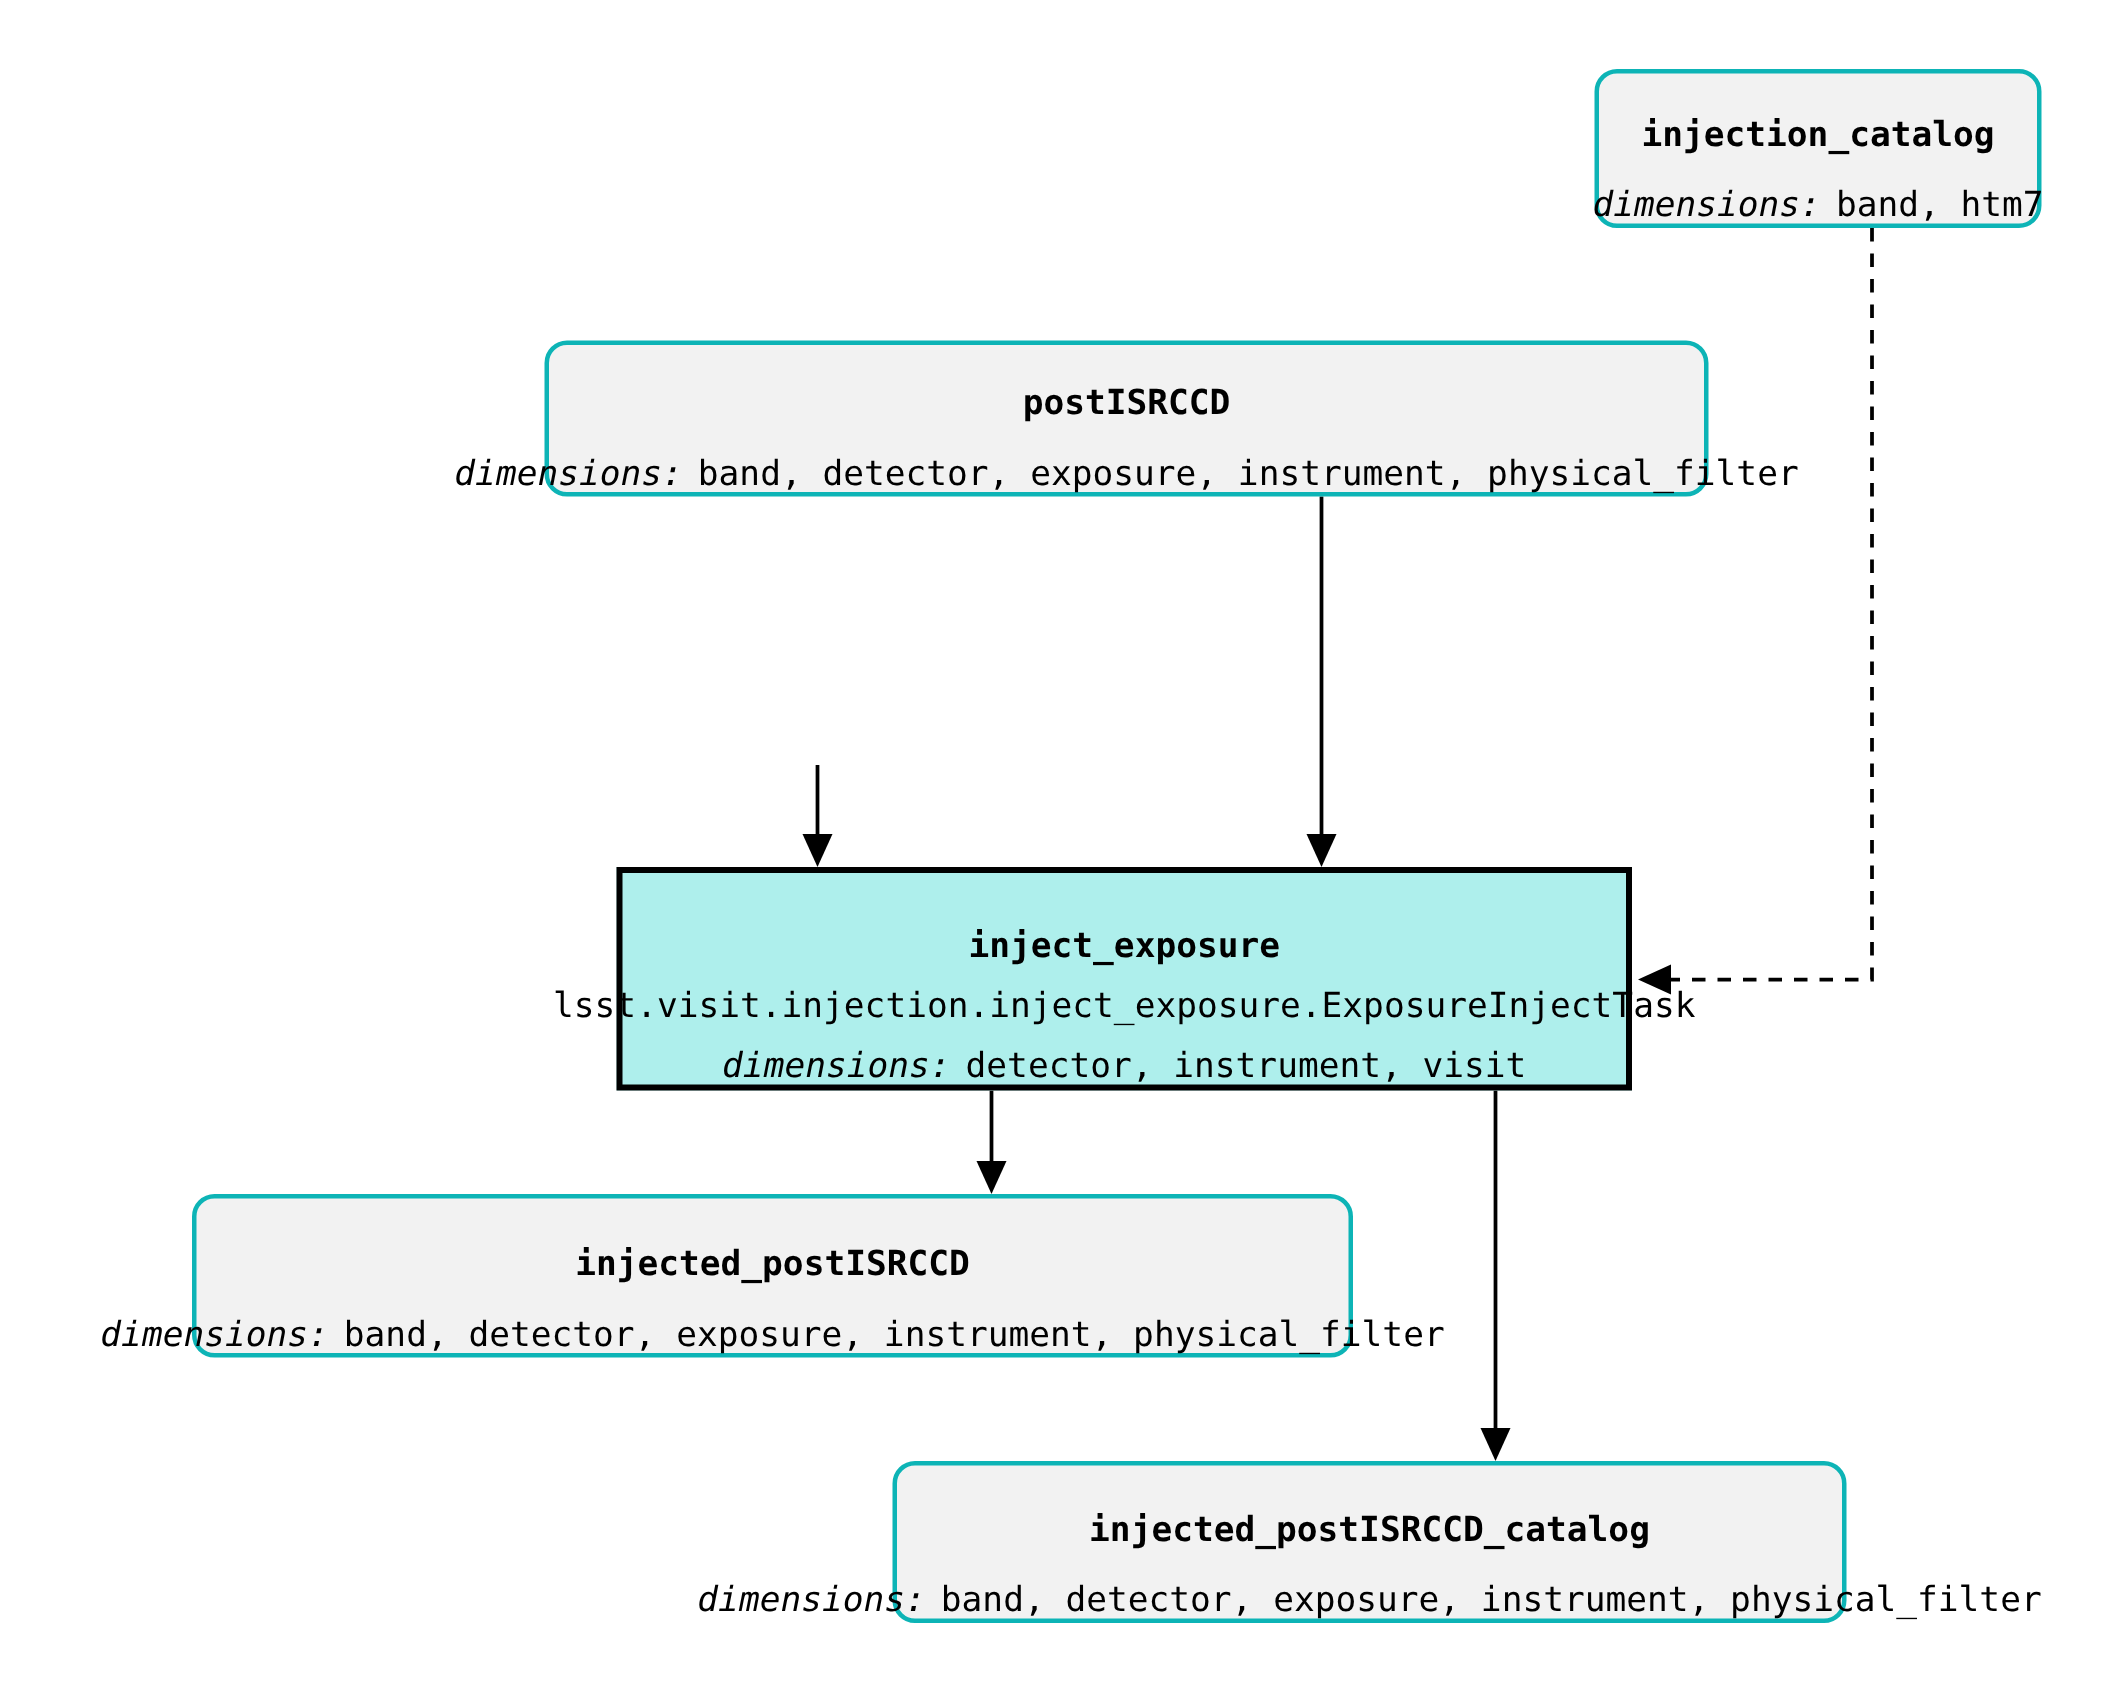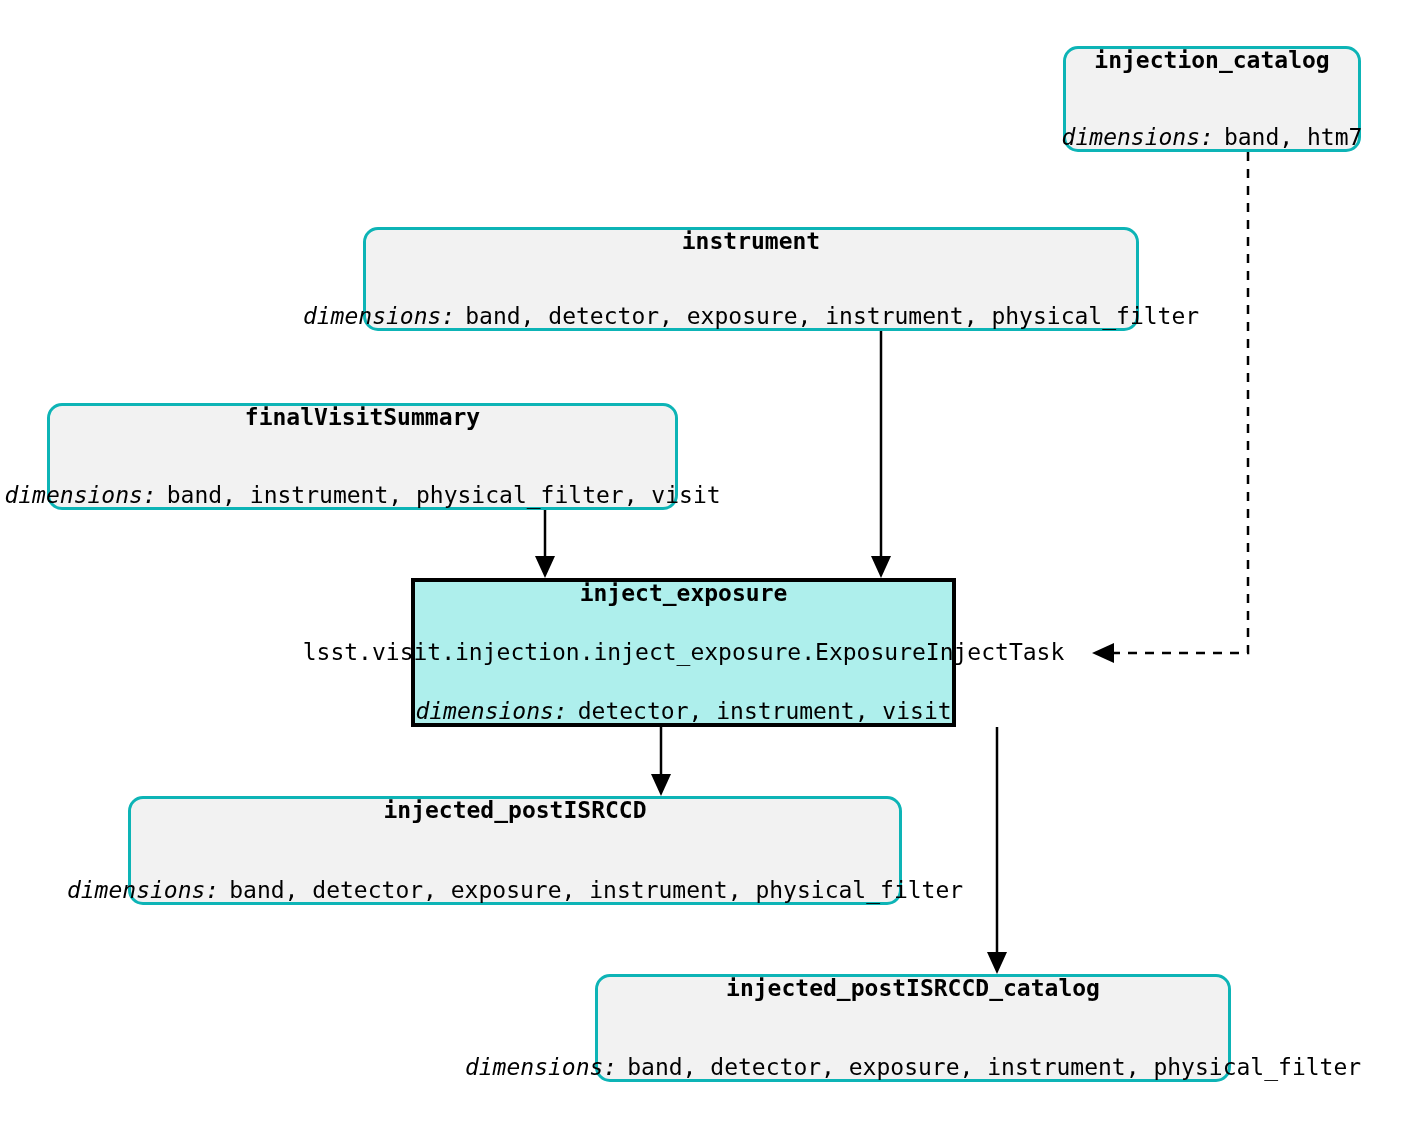--- a/index.html
+++ b/index.html
@@ -22,21 +22,21 @@
     width: 1415px;
     height: 1130px;
     pointer-events: none;
   }
   .node {
     position: absolute;
     box-sizing: border-box;
     display: flex;
     flex-direction: column;
     align-items: center;
-    justify-content: space-between;
+    justify-content: flex-end;
     text-align: center;
     color: #000000;
   }
   .node.dataset {
     background: #f2f2f2;
     border: 3.5px solid #0db4b6;
     border-radius: 15px;
     gap: 24px;
   }
   .node.task {
@@ -59,21 +59,21 @@
   .dim-label {
     font-style: italic;
   }
   .dim-value {
     margin-left: 10px;
   }
   
   #n-injection-catalog          { left: 1063px; top: 46px;  width: 298px; height: 106px; }
   #n-postisrccd                 { left: 363px;  top: 227px; width: 776px; height: 104px; }
   #n-finalvisitsummary          { left: 47px;   top: 403px; width: 631px; height: 107px; }
-  #n-inject-exposure            { left: 411px;  top: 578px; width: 545px; height: 149px; }
+  #n-inject-exposure            { left: 411px;  top: 578px; width: 677px; height: 149px; }
   #n-injected-postisrccd        { left: 128px;  top: 796px; width: 774px; height: 109px; }
   #n-injected-postisrccd-catalog{ left: 595px;  top: 974px; width: 636px; height: 108px; }
 </style>
 </head>
 <body>
 
 <div class="canvas">
 
   <svg class="edges" viewBox="0 0 1415 1130" xmlns="http://www.w3.org/2000/svg">
 
@@ -104,32 +104,26 @@
   </svg>
 
   <div id="n-injection-catalog" class="node dataset">
     <div class="node-title">injection_catalog</div>
     <div class="node-line">
       <span class="dim-label">dimensions:</span><span class="dim-value">band, htm7</span>
     </div>
   </div>
 
   <div id="n-postisrccd" class="node dataset">
-    <div class="node-title">instrument</div>
+    <div class="node-title">postISRCCD</div>
     <div class="node-line">
       <span class="dim-label">dimensions:</span><span class="dim-value">band, detector, exposure, instrument, physical_filter</span>
     </div>
   </div>
 
-  <div id="n-finalvisitsummary" class="node dataset">
-    <div class="node-title">finalVisitSummary</div>
-    <div class="node-line">
-      <span class="dim-label">dimensions:</span><span class="dim-value">band, instrument, physical_filter, visit</span>
-    </div>
-  </div>
 
   <div id="n-inject-exposure" class="node task">
     <div class="node-title">inject_exposure</div>
     <div class="node-line">lsst.visit.injection.inject_exposure.ExposureInjectTask</div>
     <div class="node-line">
       <span class="dim-label">dimensions:</span><span class="dim-value">detector, instrument, visit</span>
     </div>
   </div>
 
   <div id="n-injected-postisrccd" class="node dataset">

